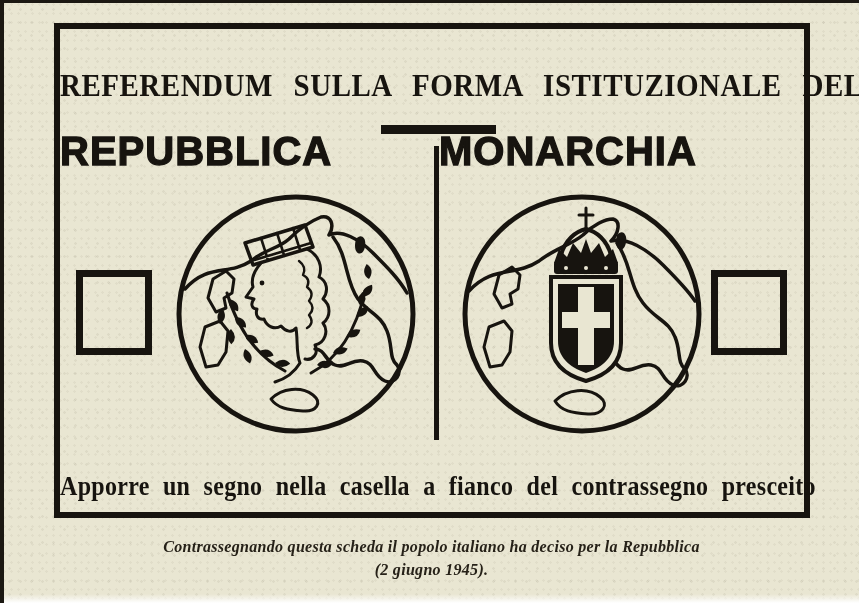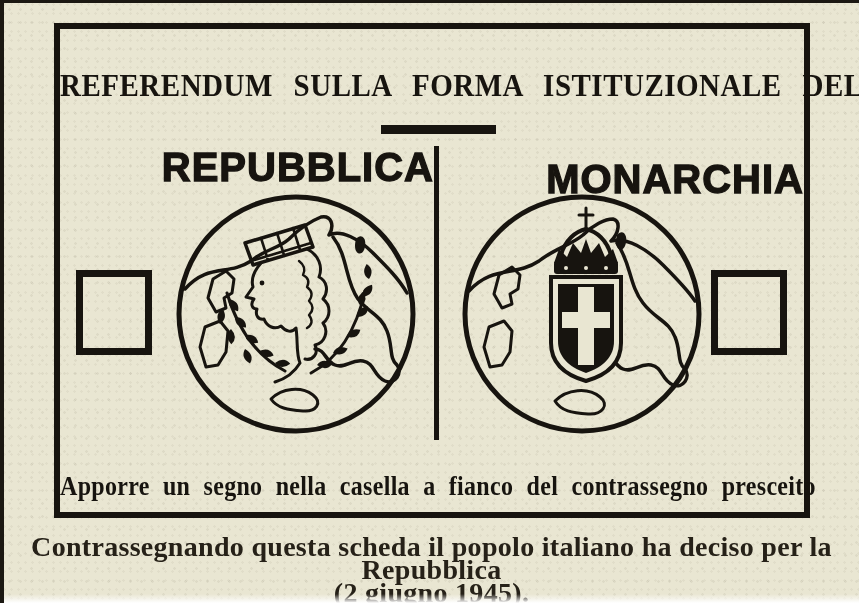--- a/index.html
+++ b/index.html
@@ -29,27 +29,27 @@
     position:absolute;top:40px;left:0;width:744px;text-align:center;
     font-family:"Liberation Serif",serif;font-weight:700;font-size:29px;
     letter-spacing:0.5px;word-spacing:13px;color:#17140f;
     transform:scaleY(1.12);transform-origin:center;white-space:nowrap;
   }
 
   .center-bar{position:absolute;left:321px;top:96px;width:115px;height:9px;background:#17140f;}
   .v-divider{position:absolute;left:374px;top:117px;width:5px;height:294px;background:#17140f;}
 
   .option-label{
-    position:absolute;top:116px;height:44px;line-height:44px;text-align:right;
+    position:absolute;top:100px;height:44px;line-height:44px;text-align:left;
     font-family:"Liberation Sans",sans-serif;font-weight:700;font-size:40px;
     letter-spacing:1px;color:#17140f;-webkit-text-stroke:1.3px #17140f;
     white-space:nowrap;
   }
   .label-left{left:0;width:374px;}
-  .label-right{left:379px;width:365px;margin-top:12px;}
+  .label-right{left:379px;width:365px;}
 
   .emblem{position:absolute;width:246px;height:246px;}
   .emblem-left{left:113px;top:162px;}
   .emblem-right{left:399px;top:162px;}
 
   .choice-box{
     position:absolute;top:241px;width:76px;height:85px;box-sizing:border-box;
     border:7px solid #17140f;background:transparent;cursor:pointer;
   }
   .box-left{left:16px;}
@@ -57,22 +57,22 @@
 
   .instruction{
     position:absolute;top:444px;left:0;width:744px;text-align:center;
     font-family:"Liberation Serif",serif;font-weight:700;font-size:24px;
     letter-spacing:0.3px;word-spacing:7px;color:#17140f;
     transform:scaleY(1.1);transform-origin:center;white-space:nowrap;
   }
 
   .caption{
     position:absolute;top:532px;left:0;width:100%;text-align:center;
-    font-family:"Liberation Serif",serif;font-weight:700;font-size:28px;
-    letter-spacing:0.3px;color:#262118;line-height:23px;
+    font-family:"Liberation Serif",serif;font-weight:700;font-size:16px;
+    letter-spacing:0.3px;color:#262118;line-height:23px;font-style:italic;
   }
 
   svg .ln{fill:none;stroke:#17140f;stroke-linecap:round;stroke-linejoin:round;}
   svg .fl{fill:#17140f;stroke:none;}
 </style>
 </head>
 <body>
 
 <div class="photo">
 

